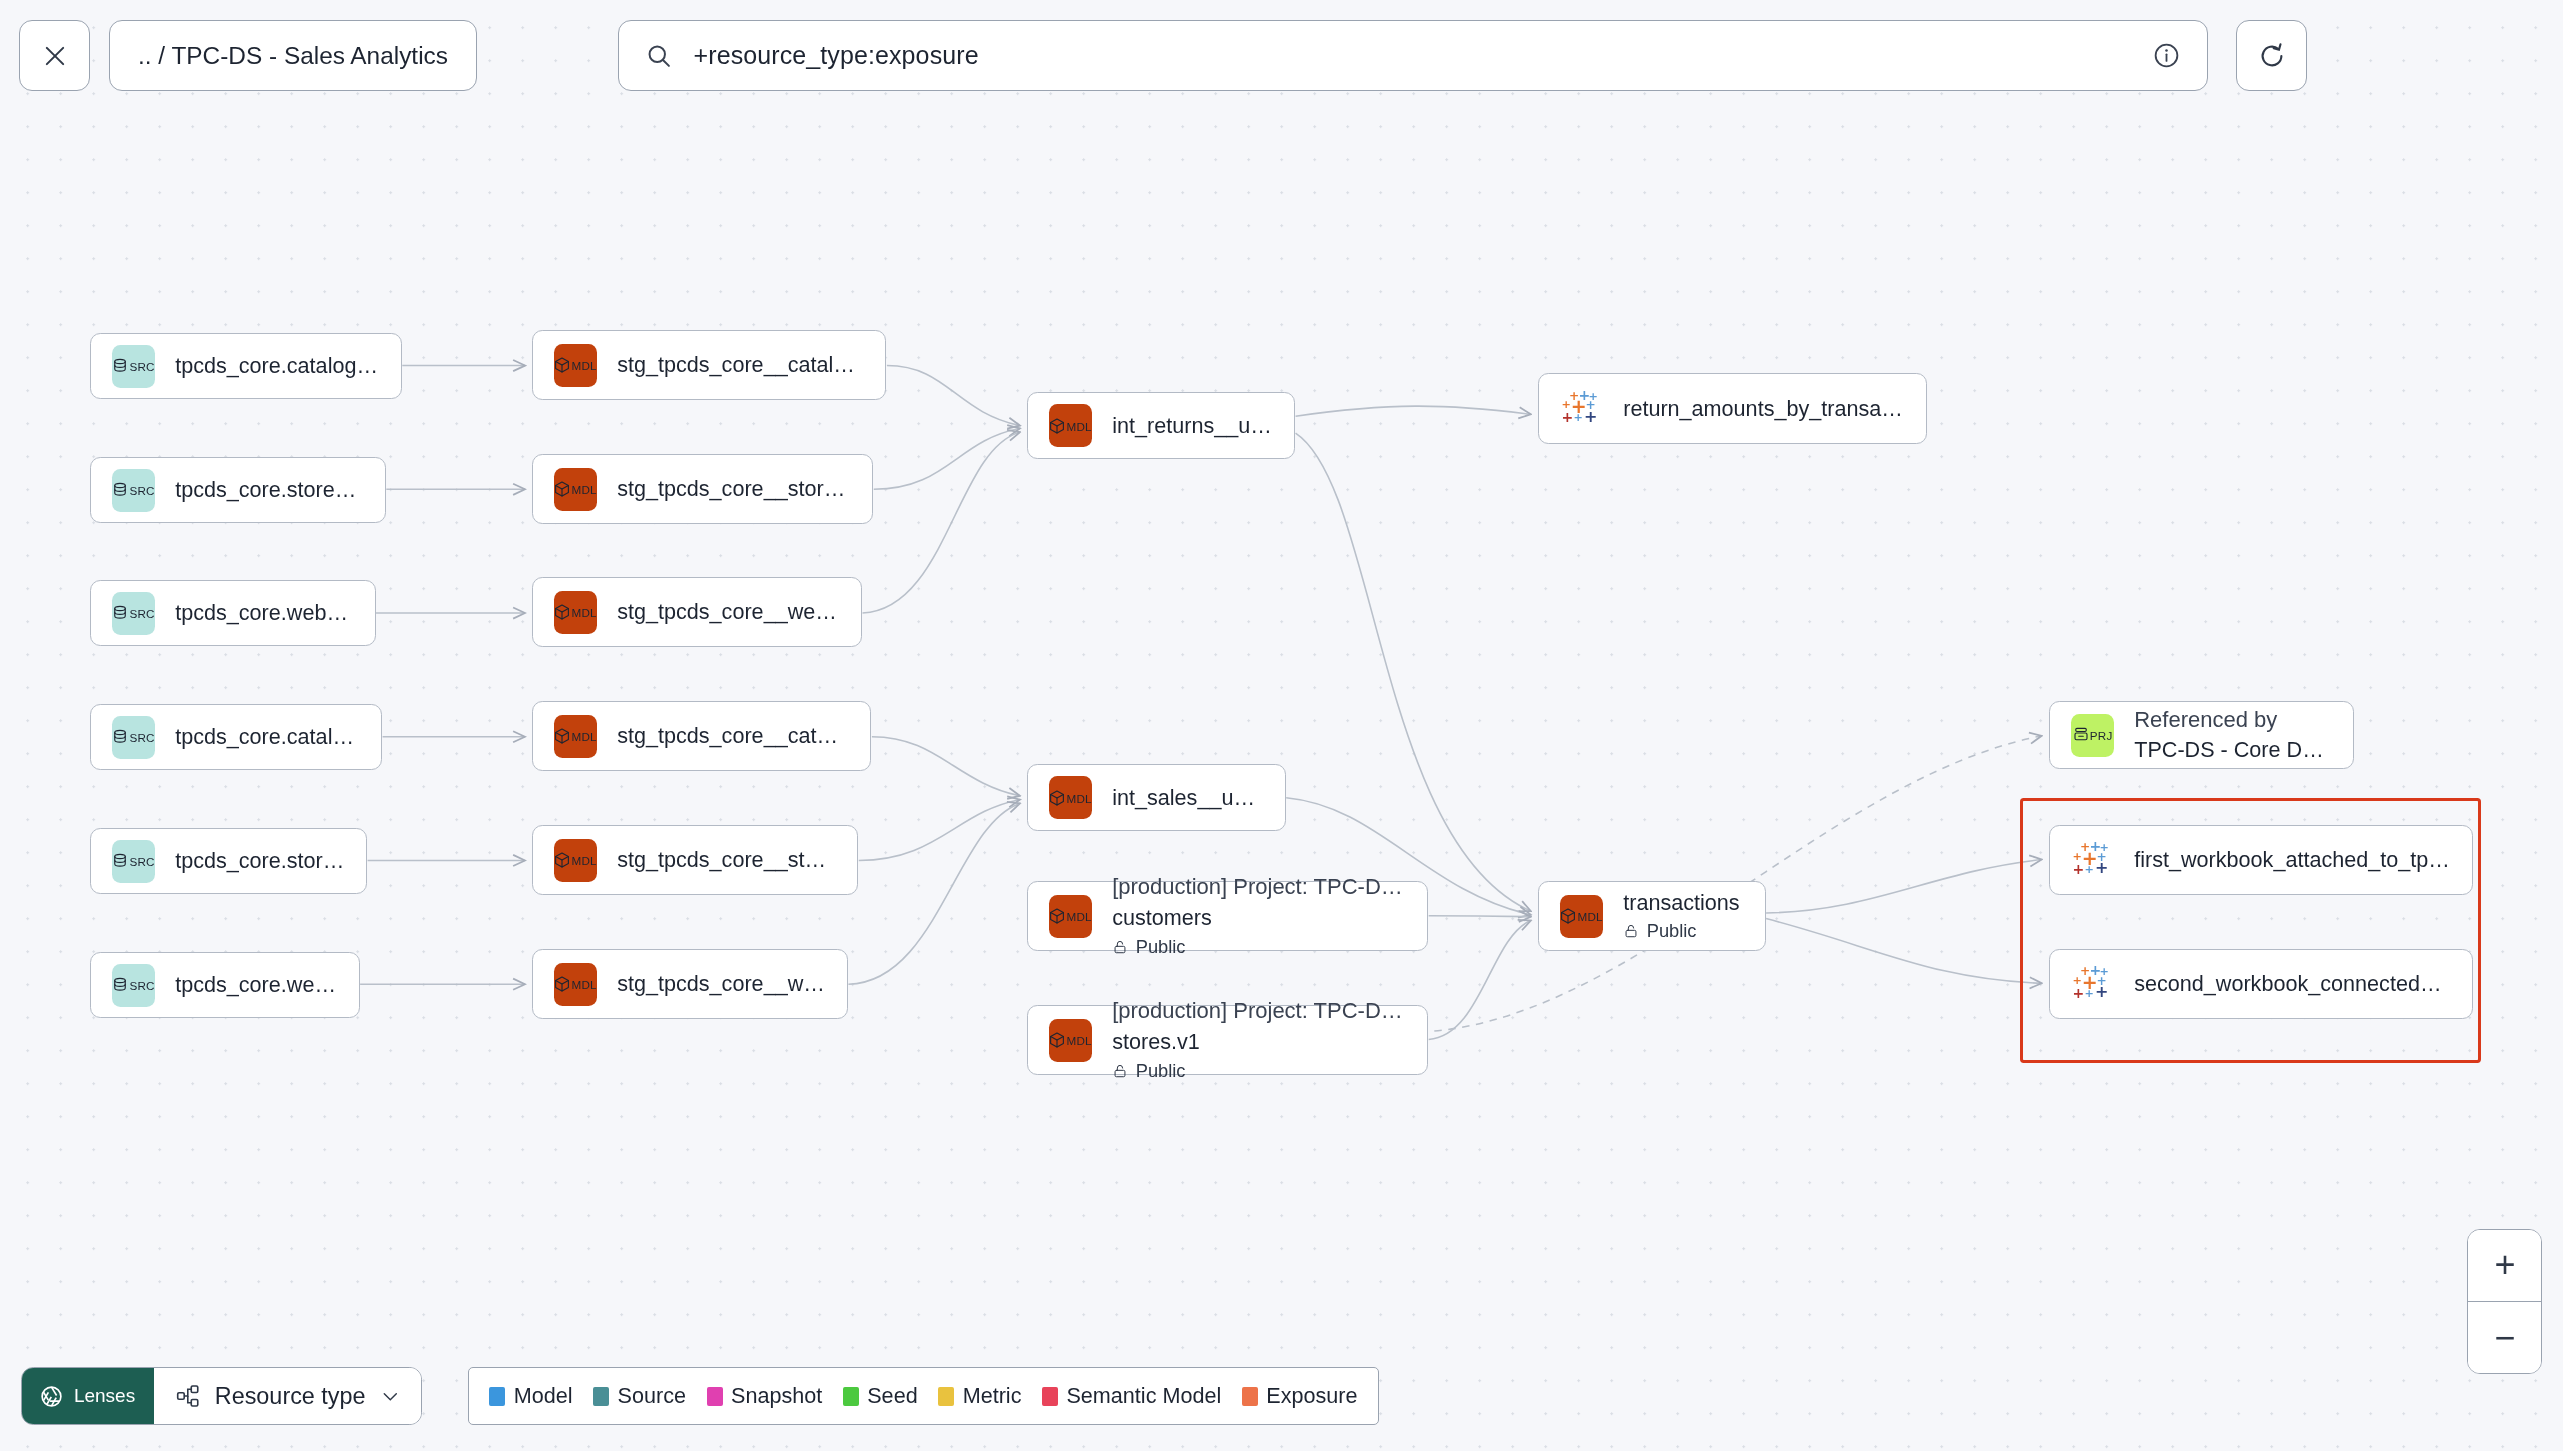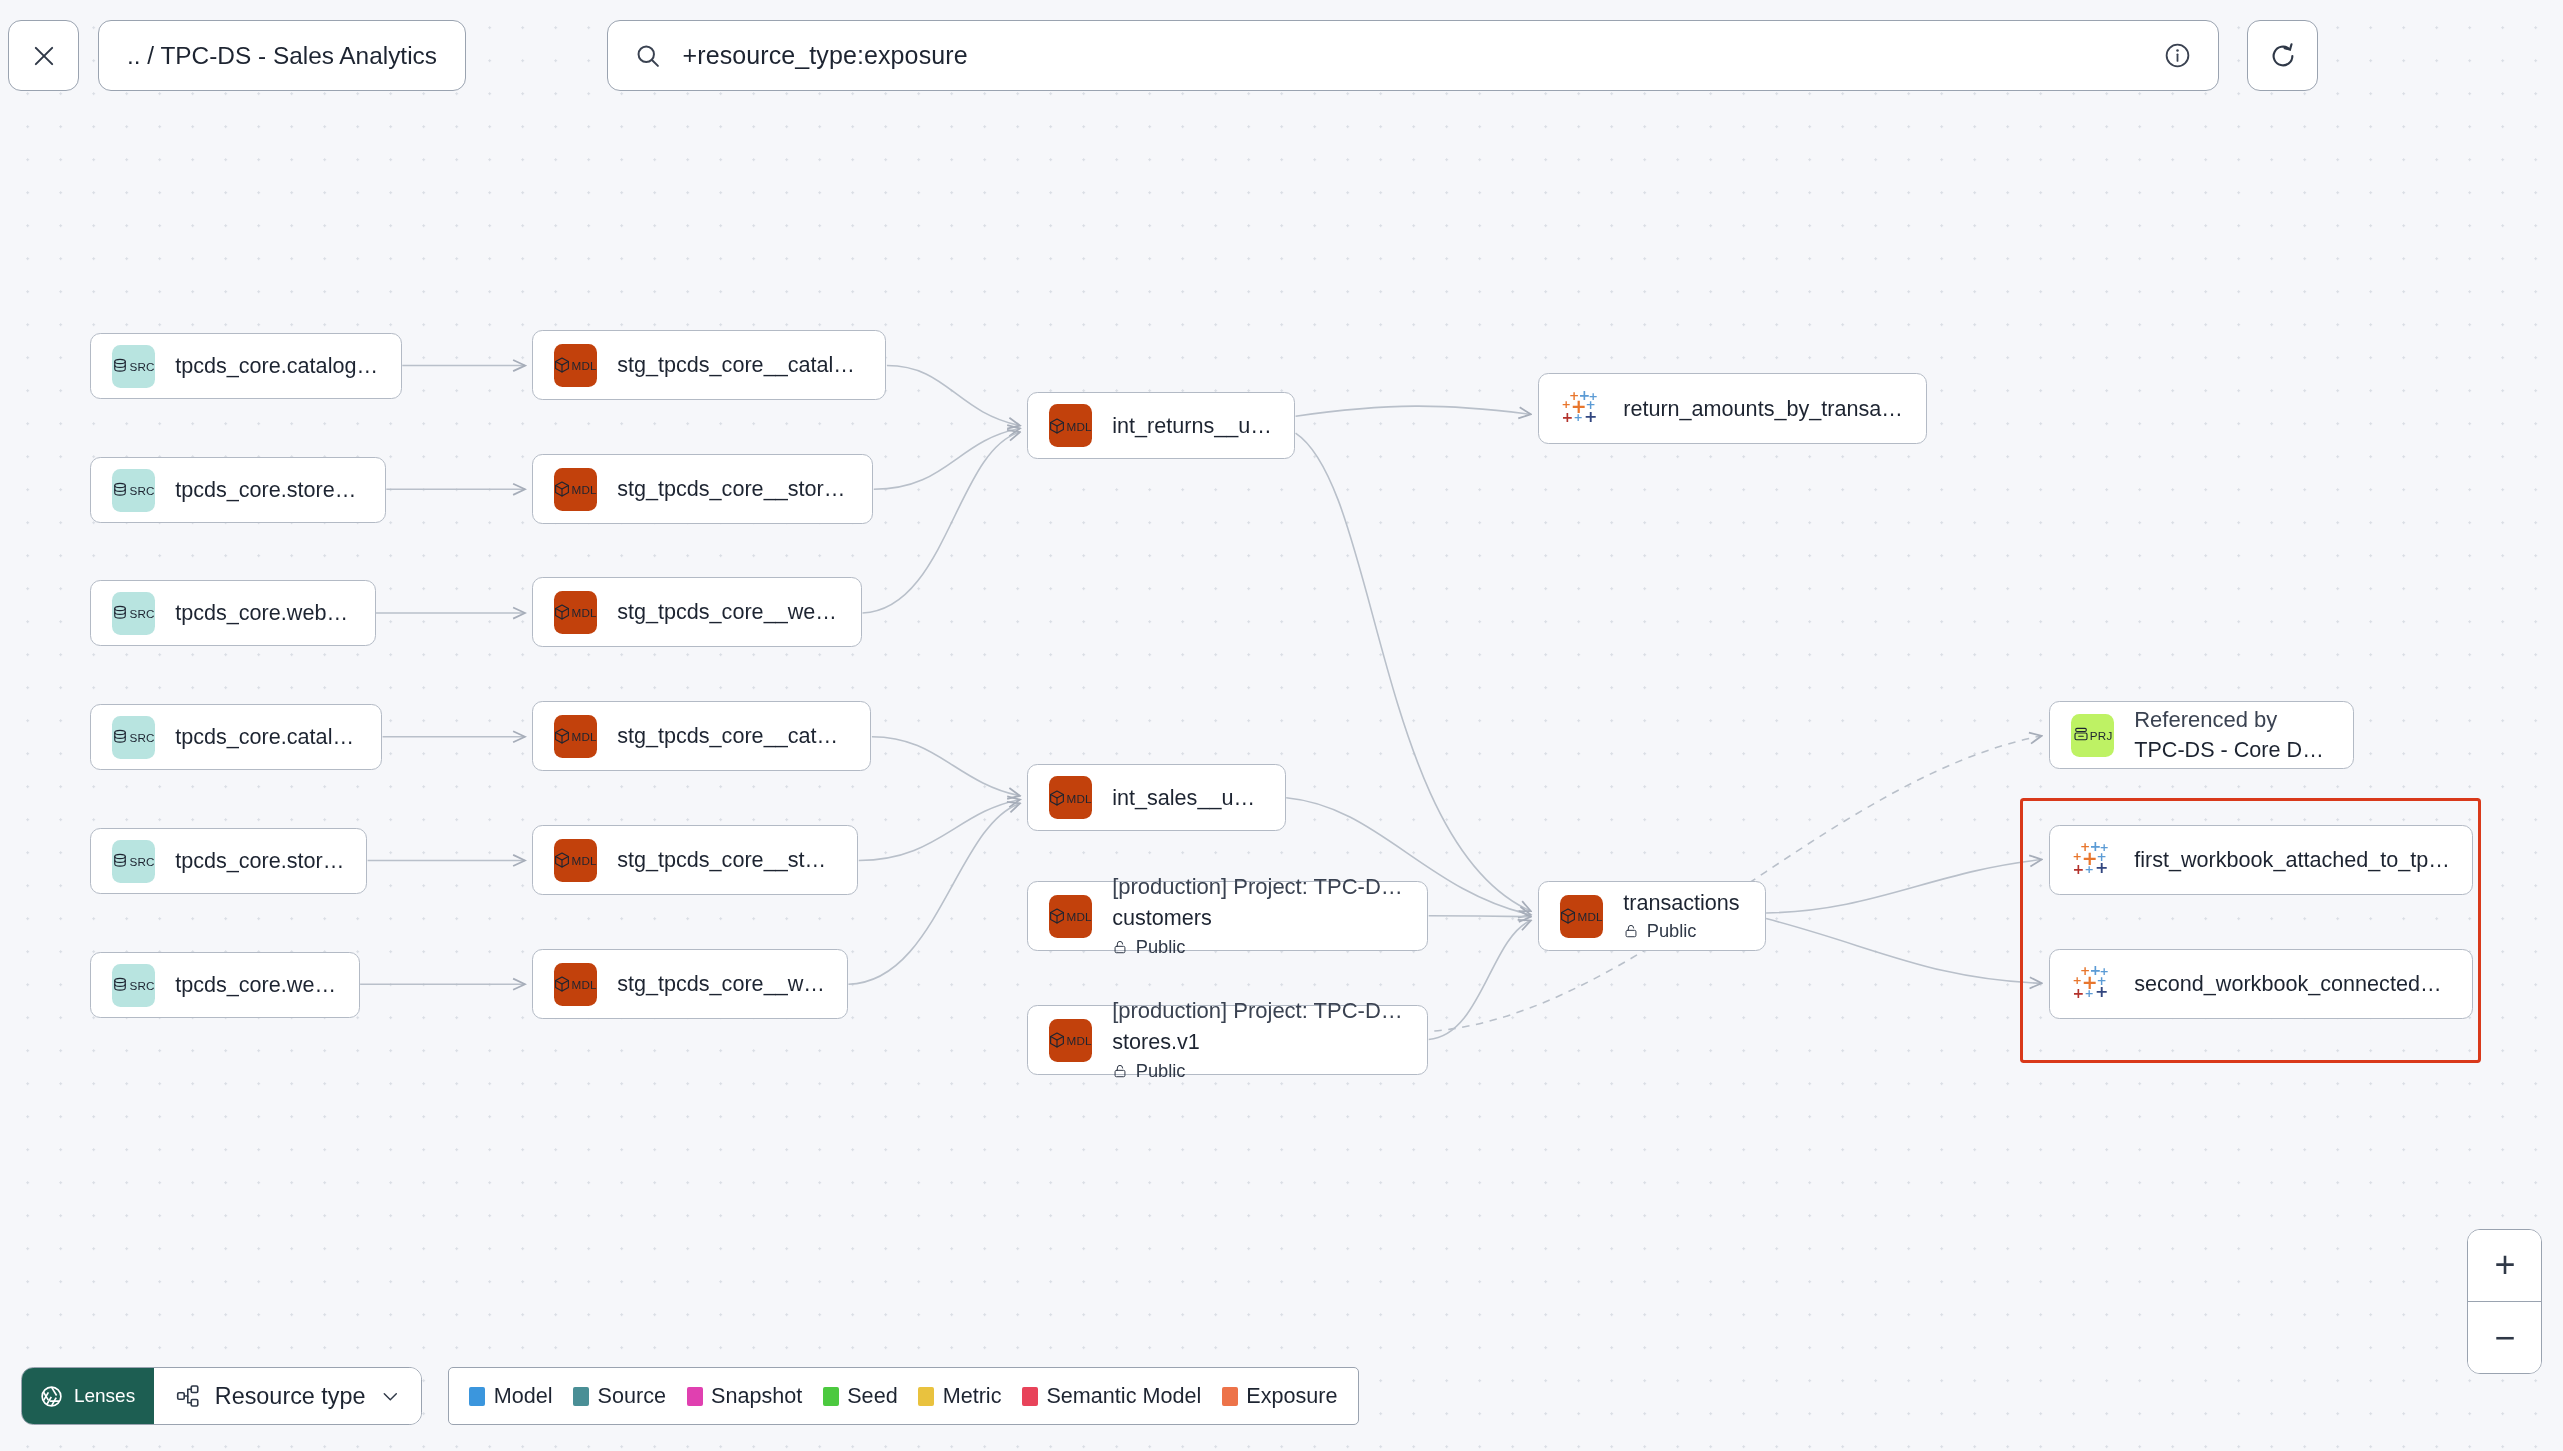--- a/index.html
+++ b/index.html
@@ -18,21 +18,21 @@
     background-image: radial-gradient(circle, #d9dde4 1.3px, transparent 1.4px);
     background-size: 33px 33px;
     background-position: 11.2px 11.2px;
   }
 
   
   .topbar {
     position: absolute; top: 0; left: 0;
     width: 2326px; height: 111px;
     display: flex; align-items: center;
-    padding: 0 8px;
+    padding: 0 19px;
     gap: 19px;
     z-index: 40;
   }
   .tb-btn {
     background: #ffffff;
     border: 1.5px solid #9aa3b0;
     border-radius: 13px;
     height: 71px;
     display: flex; align-items: center; justify-content: center;
     color: #2f3847;
@@ -178,20 +178,21 @@
     justify-content: center;
   }
   .legend {
     height: 58px;
     background: #ffffff;
     border: 1.4px solid #9aa3b0;
     border-radius: 5px;
     display: flex; align-items: center;
     padding: 0 20.6px;
     gap: 20.6px;
+    margin-left: 20px;
   }
   .legend-item { display: flex; align-items: center; gap: 8.4px; }
   .legend-swatch { width: 16px; height: 19px; border-radius: 1.9px; flex: 0 0 auto; }
   .legend-label { font-size: 21.6px; color: #1d2431; white-space: nowrap; }
 
   
   .zoomctl {
     position: absolute;
     right: 20.6px; bottom: 77px;
     width: 75px;

